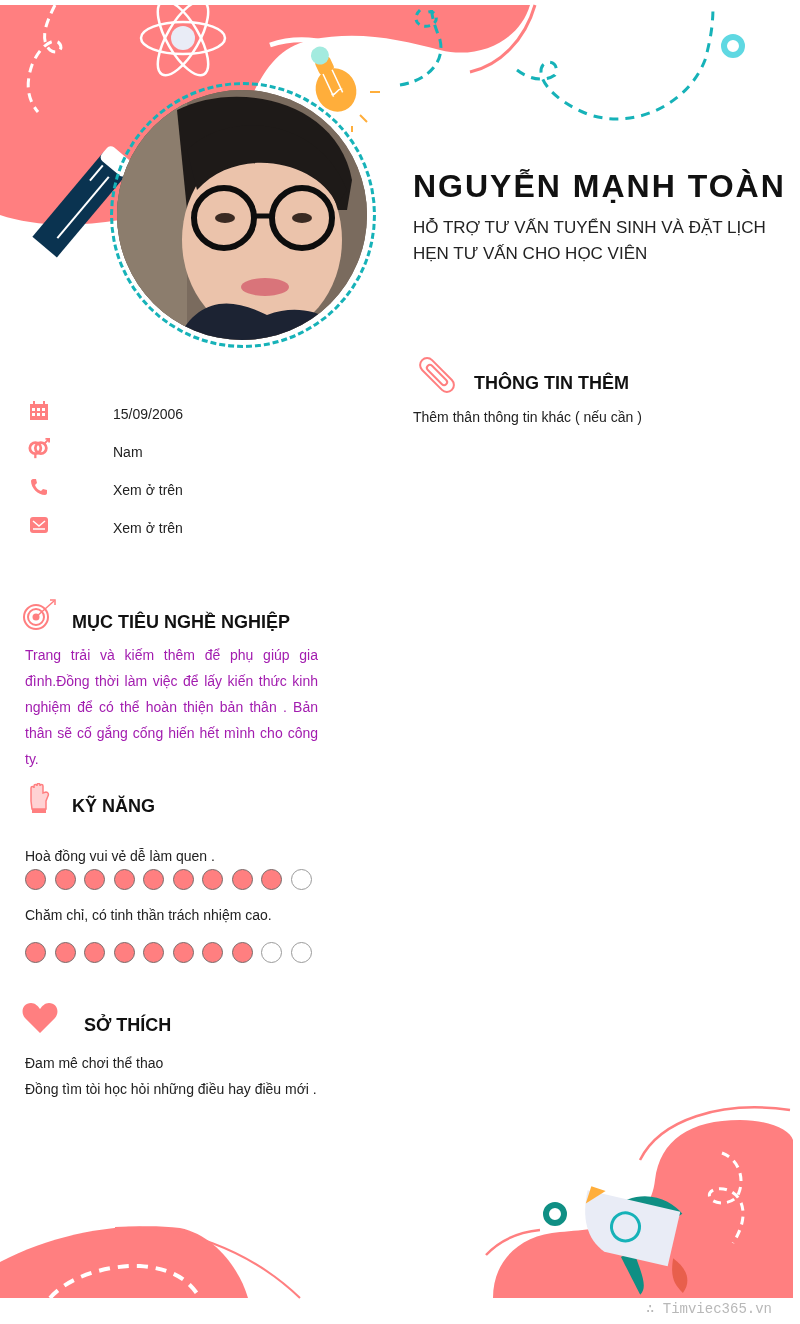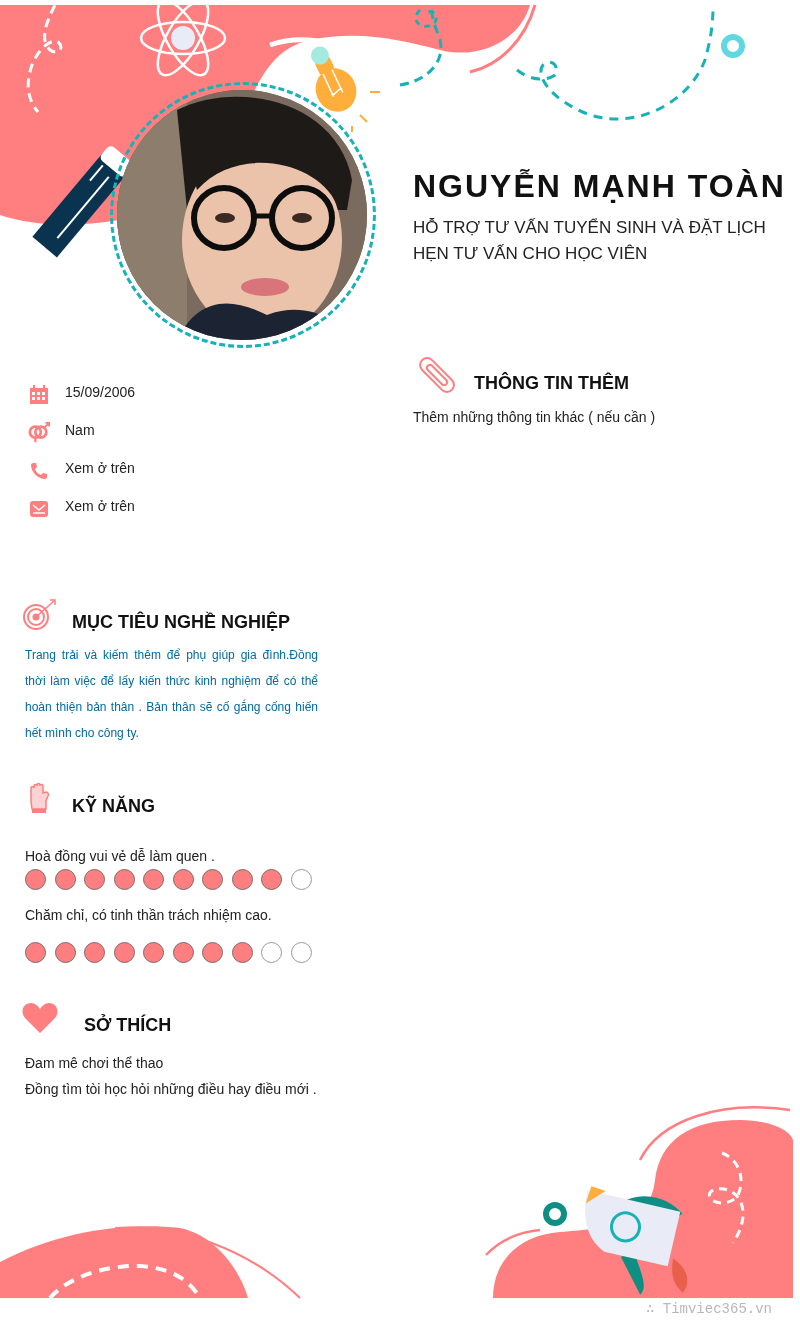--- a/index.html
+++ b/index.html
@@ -25,32 +25,32 @@
     border-radius: 50%; border: 3px dashed #16b2b8;
   }
   .avatar {
     position: absolute; left: 117px; top: 90px; width: 250px; height: 250px;
     border-radius: 50%; overflow: hidden;
     background: radial-gradient(circle at 55% 45%, #e9c2a8 0 28%, #d8a88c 29% 36%, #6b5a4c 37% 100%);
   }
 
   
   .contact { position: absolute; left: 28px; top: 384px; width: 300px; }
-  .contact-row { display: flex; align-items: flex-start; height: 38px; }
+  .contact-row { display: flex; align-items: flex-end; height: 38px; gap: 48px; }
   .contact-icon { width: 22px; height: 22px; display: flex; align-items: center; justify-content: center; margin-right: 15px; }
   .contact-text { font-size: 14px; color: #222; }
 
   
   .section-head { position: absolute; display: flex; align-items: flex-end; }
   .section-head .ic { width: 36px; height: 36px; display: flex; align-items: center; justify-content: center; margin-right: 14px; }
   .section-title { font-size: 18px; font-weight: 700; color: #111; text-transform: uppercase; }
 
   .objective {
     position: absolute; left: 25px; top: 642px; width: 293px;
-    font-size: 12px; line-height: 26px; text-align: justify; color: #0369a1;
+    font-size: 14px; line-height: 26px; text-align: justify; color: #a21caf;
   }
 
   .skill-label { position: absolute; left: 25px; font-size: 14px; color: #222; }
   .dots { position: absolute; left: 25px; display: flex; gap: 8.5px; }
   .dot { width: 21px; height: 21px; border-radius: 50%; border: 1.5px solid #7a6a6a; background: #ff7f80; }
   .dot.empty { background: #fff; border-color: #9a9a9a; }
 
   .hobby { position: absolute; left: 25px; font-size: 14px; color: #222; margin-top: 19px; }
 
   .extra-text { position: absolute; left: 413px; top: 409px; font-size: 14px; color: #222; }
@@ -262,15 +262,15 @@
   <span class="ic" style="width:42px; height:38px; margin-right:16px;">
     <svg width="42" height="38" viewBox="0 0 42 38">
         <g transform="rotate(-45 21 19)" fill="none" stroke="#ff7f80" stroke-width="2">
           <rect x="14" y="-2" width="14" height="42" rx="7"></rect>
           <rect x="18" y="6" width="6" height="26" rx="3"></rect>
         </g>
       </svg>
   </span>
   <span class="section-title">THÔNG TIN THÊM</span>
 </div>
-<div class="extra-text">Thêm những thông tin khác ( nếu cần )</div>
+<div class="extra-text">Thêm thân thông tin khác ( nếu cần )</div>
 
 <div class="watermark">∴ Timviec365.vn</div>
 
 </body></html>

